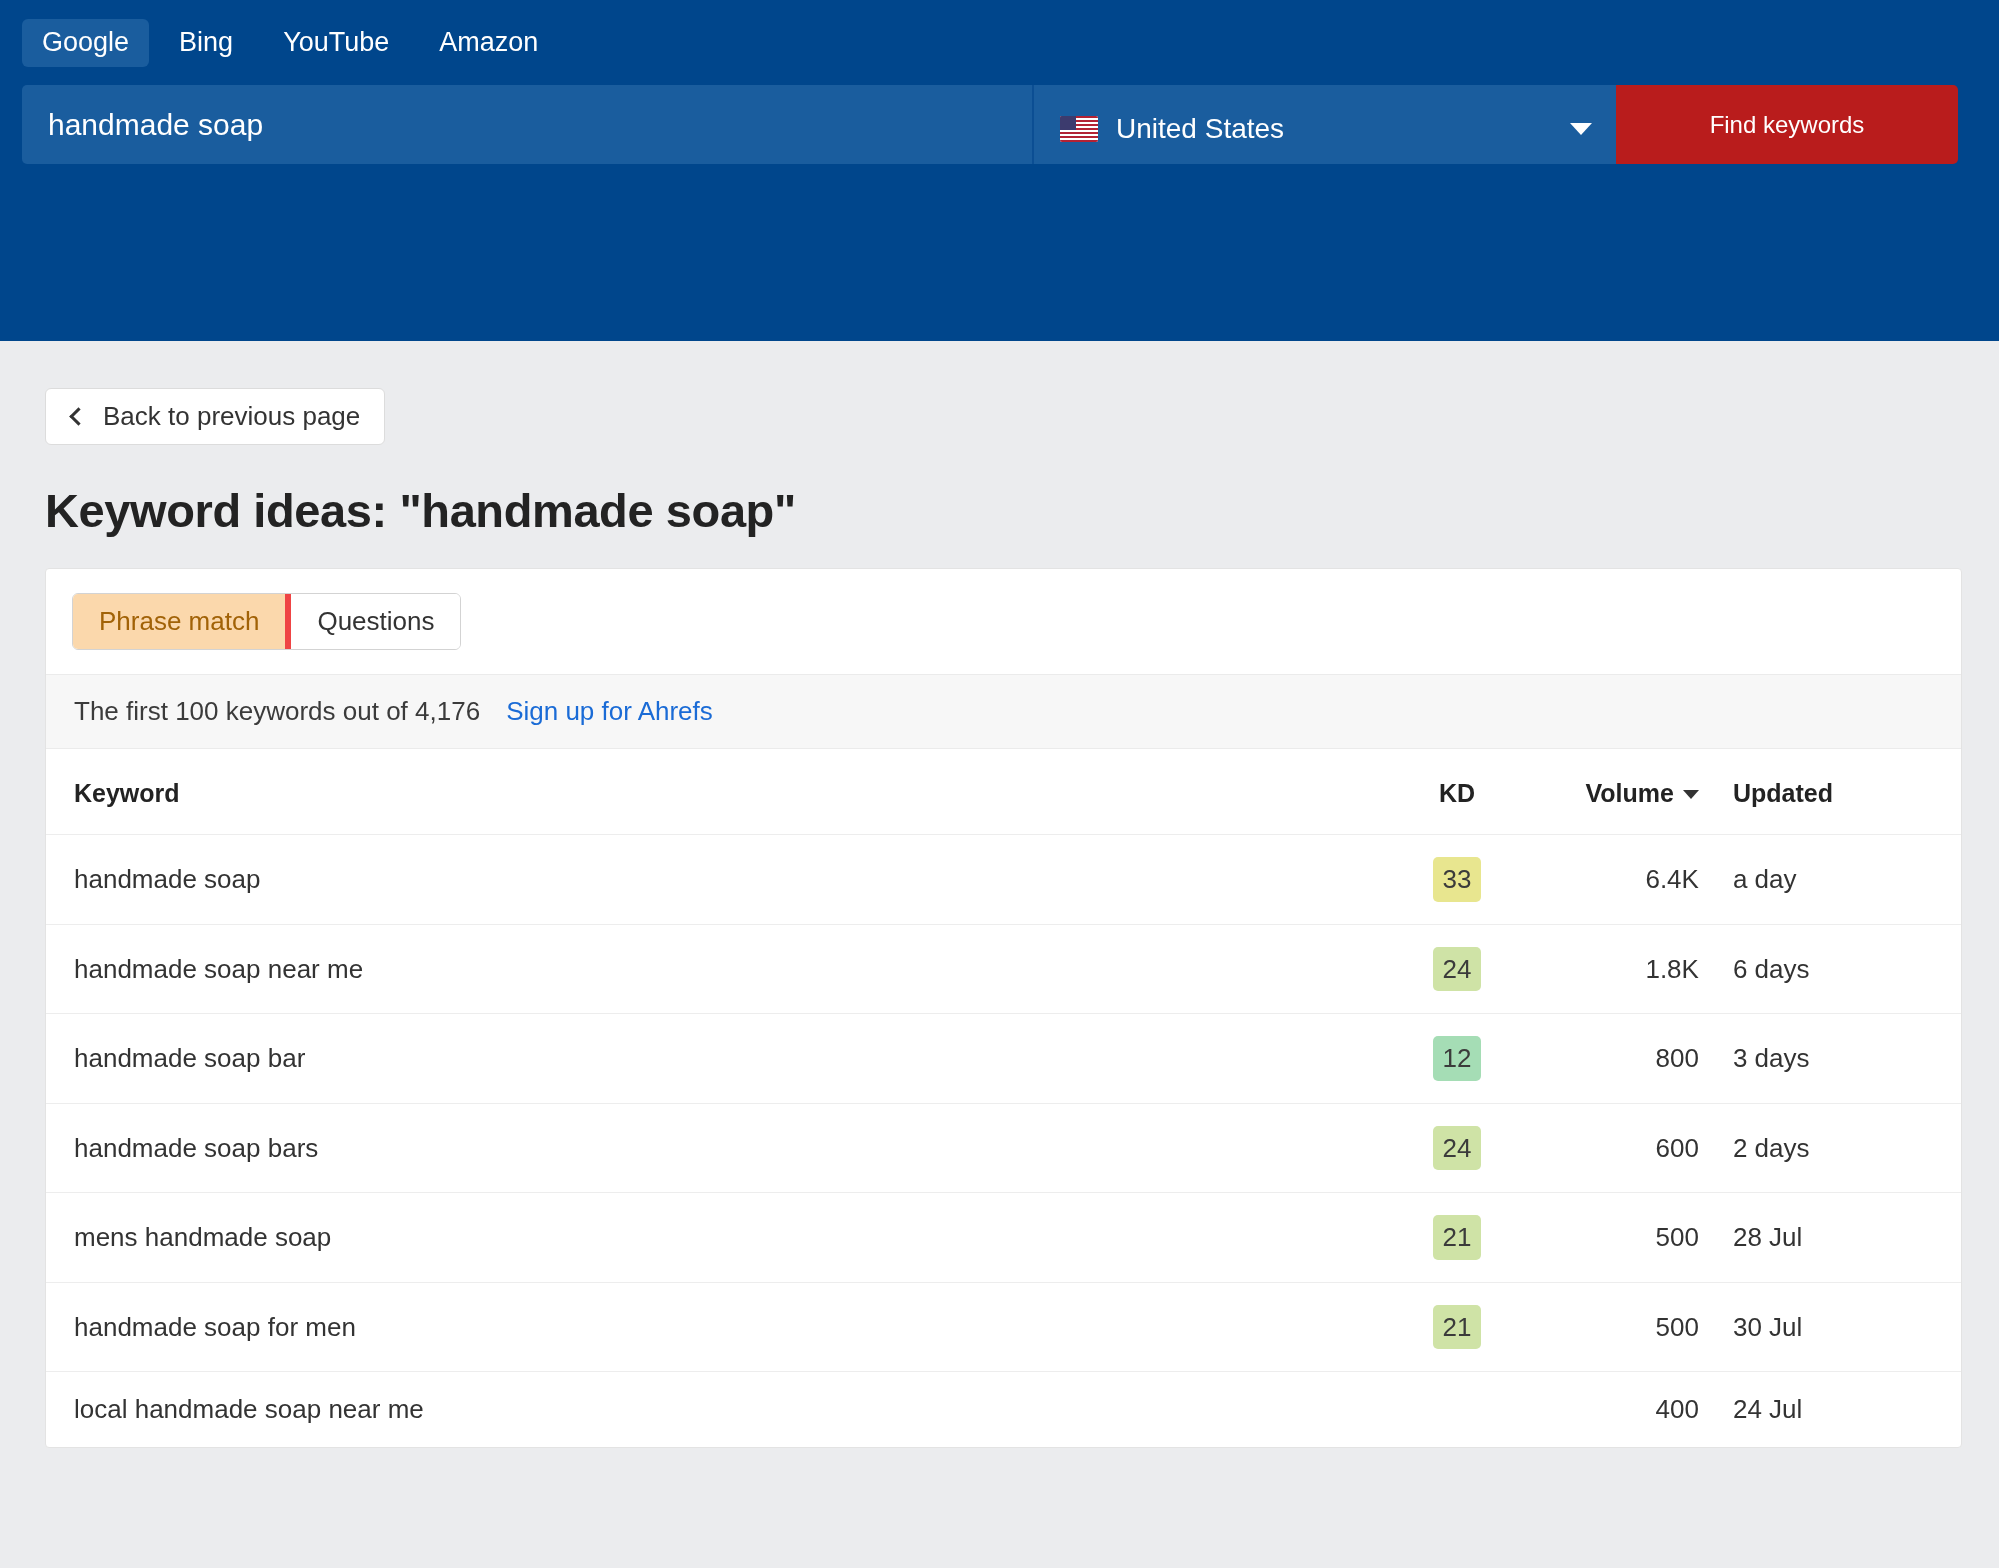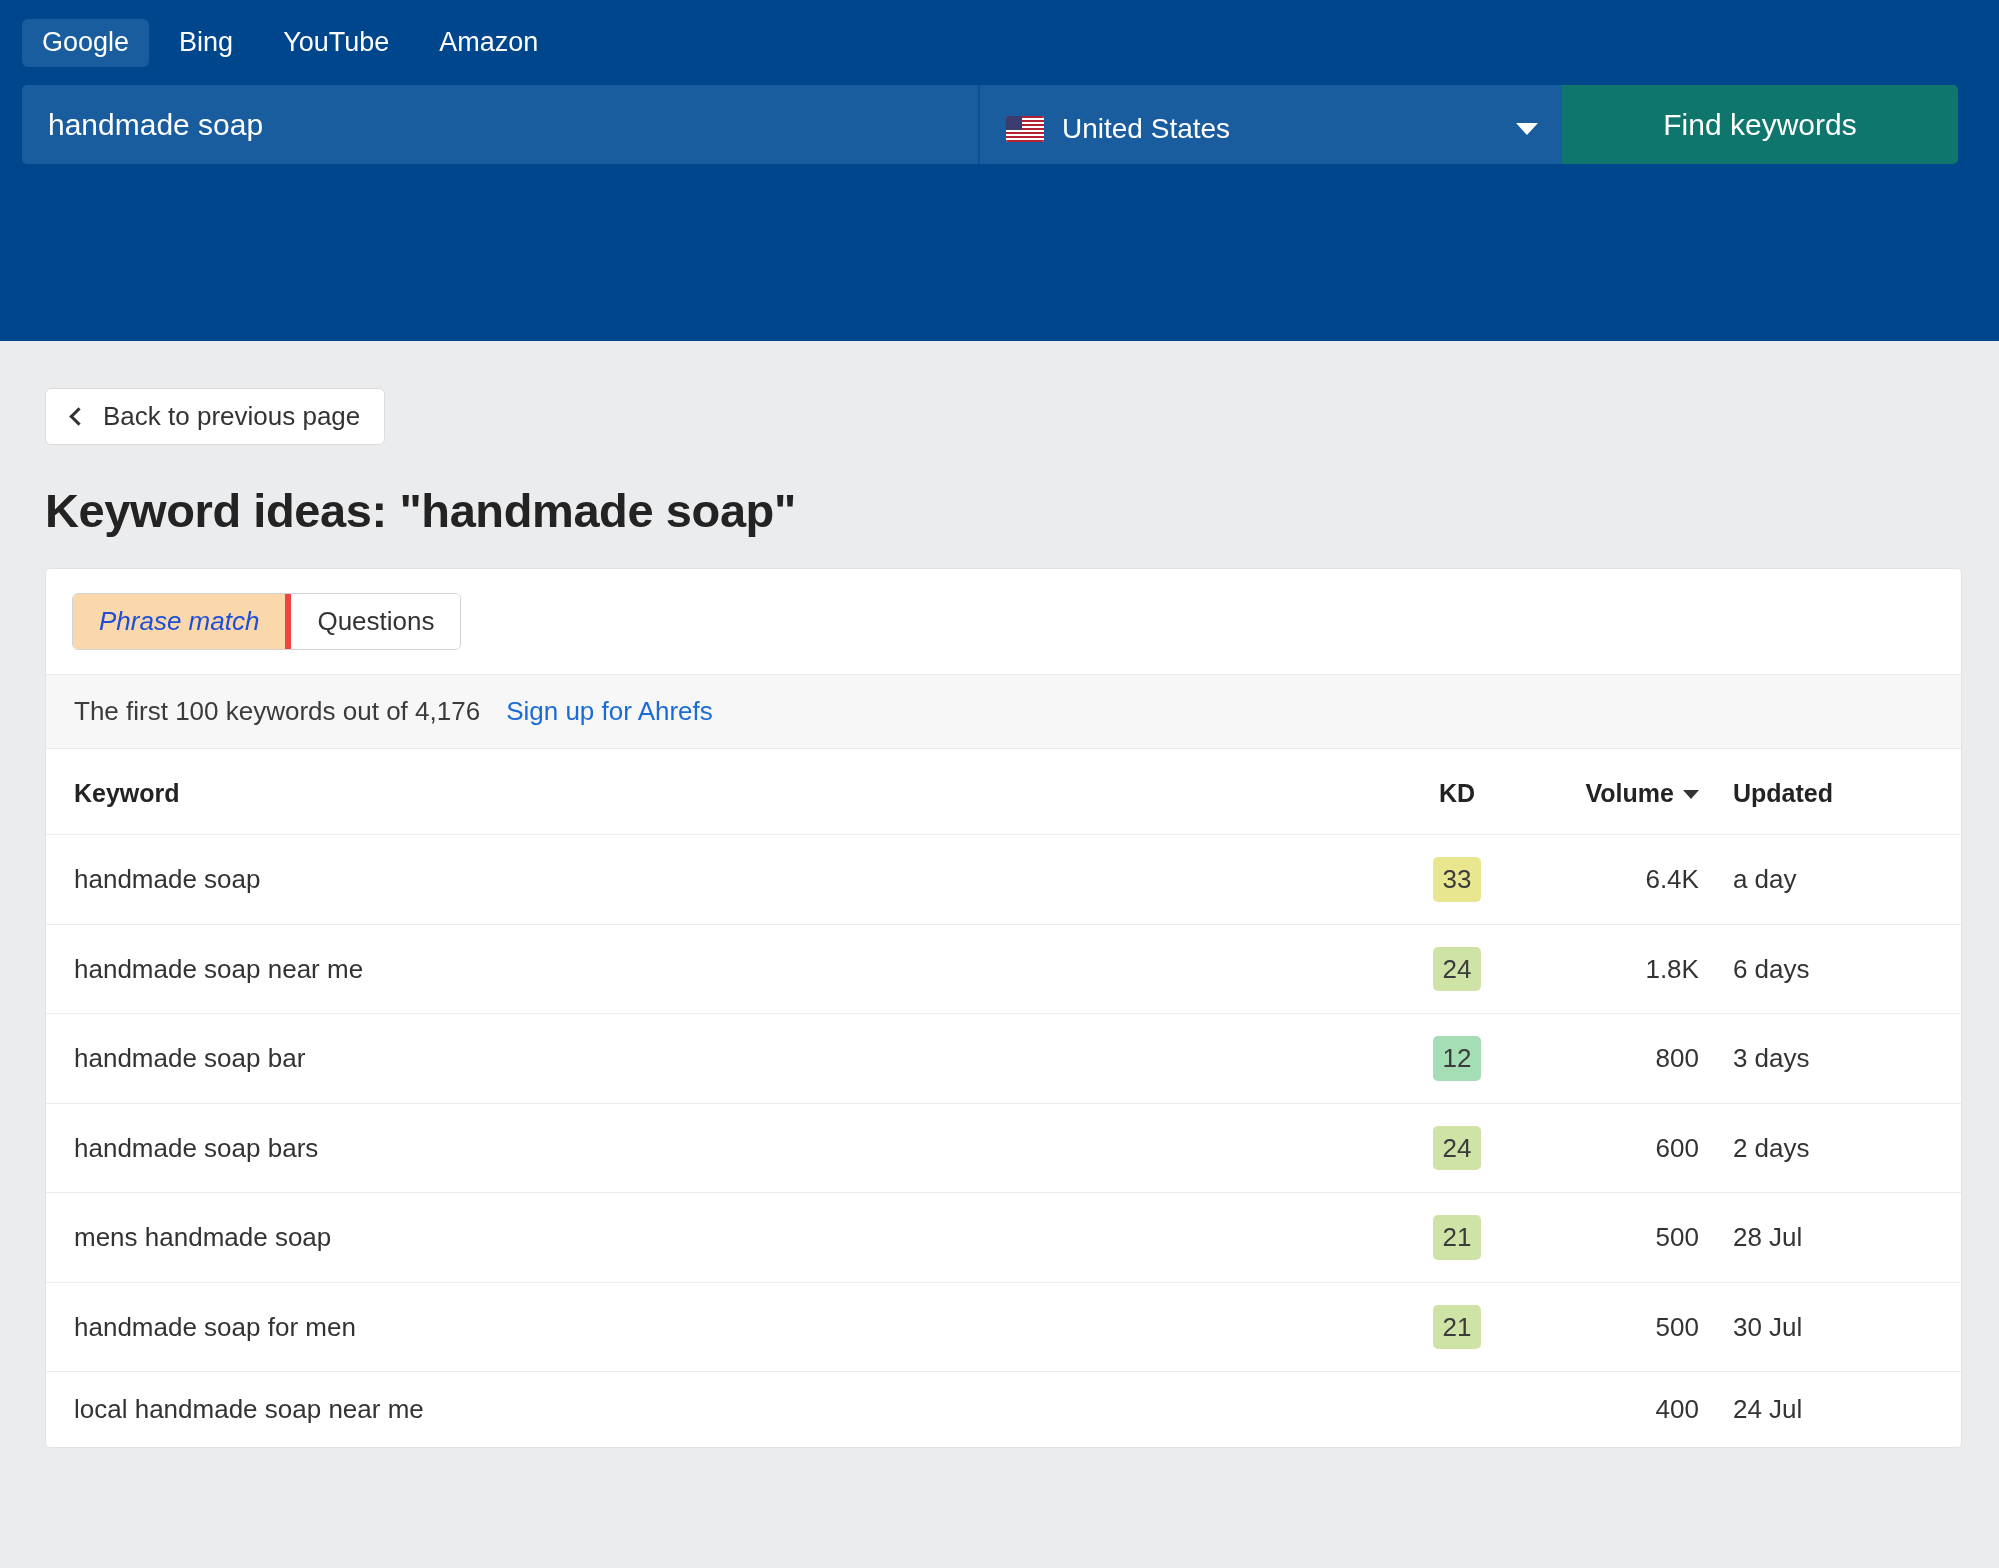--- a/index.html
+++ b/index.html
@@ -111,25 +111,25 @@
   }
   .caret-down {
     width: 0; height: 0;
     border-left: 11px solid transparent;
     border-right: 11px solid transparent;
     border-top: 12px solid #ffffff;
     flex: 0 0 auto;
   }
 
   .find-btn {
-    background: #0f766e;
+    background: #b91c1c;
     color: #ffffff;
-    font-size: 30px;
+    font-size: 24px;
     border: none;
-    width: 396px;
+    width: 342px;
     cursor: pointer;
     font-family: "Liberation Sans", sans-serif;
     display: flex;
     align-items: center;
     justify-content: center;
   }
 
   
   .body-area {
     padding: 0 45px;
@@ -189,22 +189,21 @@
     padding: 13px 26px;
     background: #ffffff;
     color: #333333;
     cursor: pointer;
     line-height: 1.15;
     white-space: nowrap;
   }
   .match-tab + .match-tab { border-left: 6px solid #ef4444; }
   .match-tab.active {
     background: #fbd8ac;
-    color: #1d4ed8;
-    font-style: italic;
+    color: #a16207;
   }
 
   .info-bar {
     background: #f7f7f7;
     border-top: 1px solid #ebebeb;
     border-bottom: 1px solid #ebebeb;
     padding: 21px 28px;
     display: flex;
     align-items: center;
     gap: 26px;

